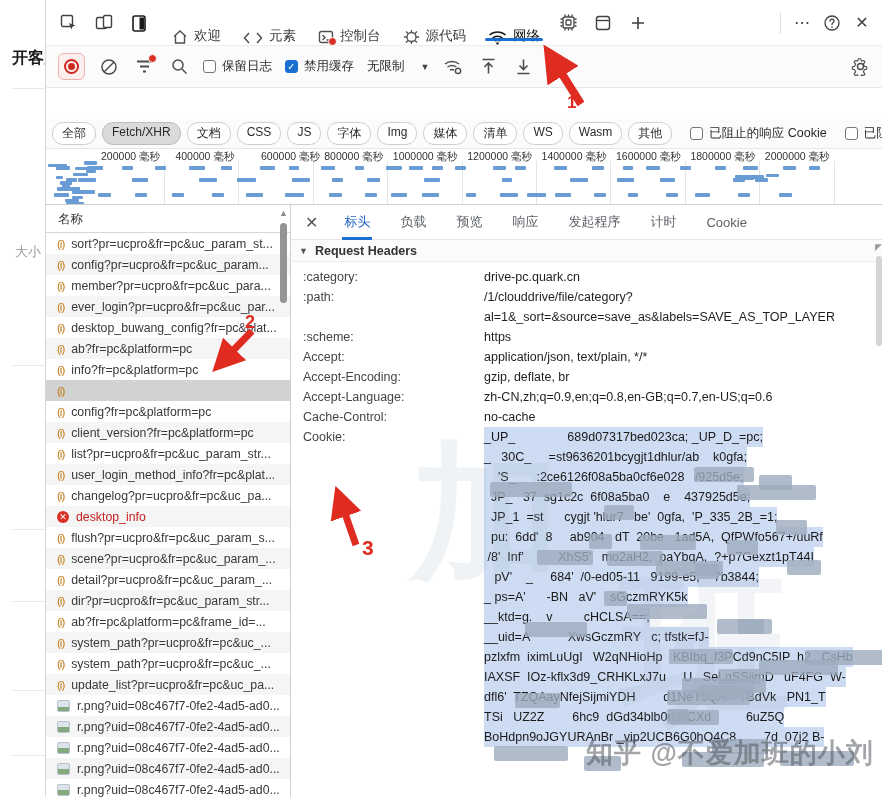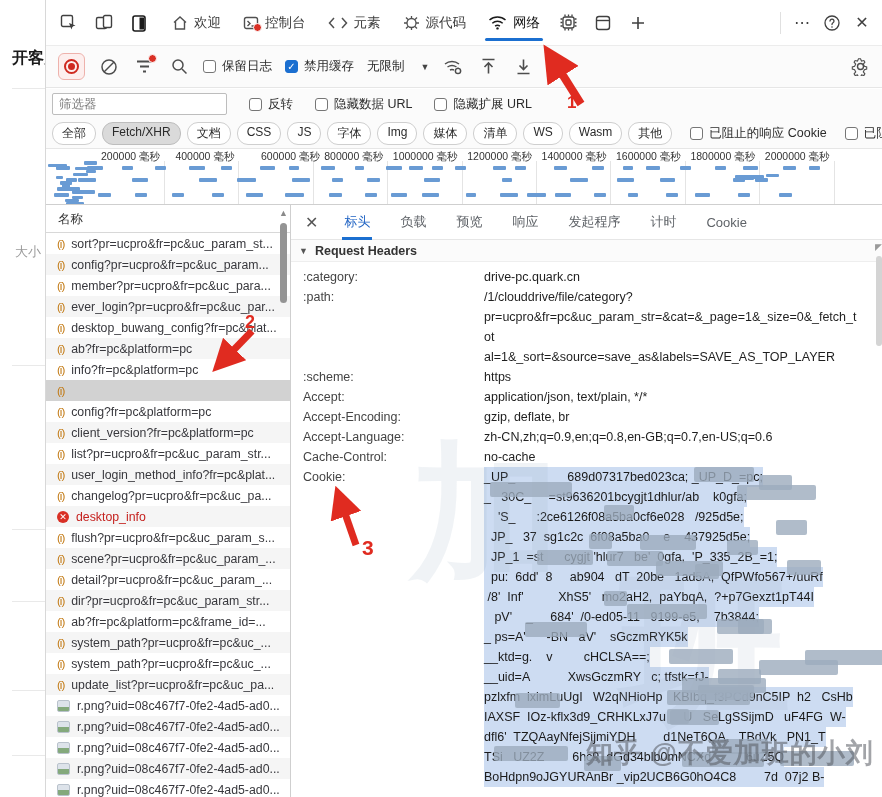--- a/index.html
+++ b/index.html
@@ -12,21 +12,21 @@
   #bgstrip .bigtext { position:absolute; left:0px; top:48px; font-size:16px; font-weight:700; color:#1a1a1a; white-space:nowrap; }
   #bgstrip .graytext { position:absolute; left:3px; top:243px; font-size:13px; color:#999; }
   .bgline { position:absolute; left:0; width:45px; height:1px; background:#e9e9e9; }
 
   
   #dt { position:absolute; left:45px; top:0; width:837px; height:797px; background:#fff; border-left:1px solid #d8d8d8; }
 
   
   #tabbar { position:absolute; left:0; top:0; width:837px; height:45px; background:#fff; display:flex; align-items:center; padding-left:10px; }
   .tbicon { width:26px; height:26px; display:flex; align-items:center; justify-content:center; margin-right:9px; color:#404040; flex:none; }
-  .dt-tab { display:flex; align-items:center; gap:6px; padding:8px 11px; height:45px; position:relative; font-size:13.5px; color:#3c3c3c; flex:none; }
+  .dt-tab { display:flex; align-items:flex-end; gap:6px; padding:0 11px; height:45px; position:relative; font-size:13.5px; color:#3c3c3c; flex:none; }
   .dt-tab .ticon { color:#505050; display:flex; }
   .dt-tab.active { color:#111; }
   .dt-tab.active .underline { position:absolute; left:8px; right:8px; bottom:4px; height:3px; background:#1b6fd0; border-radius:2px; }
   .badge { position:absolute; width:9px; height:9px; border-radius:50%; background:#d93025; border:1.5px solid #fff; }
   .vsep { width:1px; height:22px; background:#e0e0e0; margin:0 6px; flex:none; }
   #tabbar .push { margin-left:auto; }
   .winbtn { width:30px; height:30px; display:flex; align-items:center; justify-content:center; color:#404040; font-size:16px; flex:none; }
 
   
   #toolbar { position:absolute; left:0; top:45px; width:837px; height:43px; background:#fbfbfb; border-top:1px solid #ececec; border-bottom:1px solid #e6e6e6; display:flex; align-items:center; padding-left:12px; gap:13px; }
@@ -140,35 +140,35 @@
           <div class="dt-tab">
             <span class="ticon" style="position:relative">
               <svg width="16" height="16" viewBox="0 0 16 16" fill="none" stroke="#505050" stroke-width="1.4">
                 <path d="M2 7.5 L8 2 L14 7.5 M3.5 6.5 V14 H12.5 V6.5"></path>
               </svg>
             </span>
             <span>欢迎</span>
           </div>
           <div class="dt-tab">
             <span class="ticon" style="position:relative">
+              <svg width="20" height="14" viewBox="0 0 20 14" fill="none" stroke="#505050" stroke-width="1.5">
+                <path d="M6 2 L1.5 7 L6 12 M14 2 L18.5 7 L14 12"></path>
+              </svg>
+            </span>
+            <span>元素</span>
+          </div>
+          <div class="dt-tab">
+            <span class="ticon" style="position:relative">
               <svg width="16" height="16" viewBox="0 0 16 16" fill="none" stroke="#505050" stroke-width="1.4">
                 <rect x="1.5" y="2.5" width="13" height="11" rx="2"></rect>
                 <path d="M4.5 6 L7 8.5 L4.5 11 M8.5 11 H12"></path>
               </svg>
               <span class="badge" style="right:-3px;bottom:-1px"></span>
             </span>
             <span>控制台</span>
-          </div>
-          <div class="dt-tab">
-            <span class="ticon" style="position:relative">
-              <svg width="20" height="14" viewBox="0 0 20 14" fill="none" stroke="#505050" stroke-width="1.5">
-                <path d="M6 2 L1.5 7 L6 12 M14 2 L18.5 7 L14 12"></path>
-              </svg>
-            </span>
-            <span>元素</span>
           </div>
           <div class="dt-tab">
             <span class="ticon" style="position:relative">
               <svg width="17" height="17" viewBox="0 0 17 17" fill="none" stroke="#505050" stroke-width="1.3">
                 <circle cx="8.5" cy="9" r="4.5"></circle>
                 <path d="M8.5 4.5 V2 M8.5 13.5 V16 M4 9 H1 M13 9 H16 M5 5.5 L3 3.5 M12 5.5 L14 3.5 M5 12.5 L3 14.5 M12 12.5 L14 14.5"></path>
               </svg>
             </span>
             <span>源代码</span>
           </div>
@@ -267,35 +267,20 @@
           </svg>
       </div>
       <div class="push toolicon">
         <svg width="19" height="19" viewBox="0 0 19 19" fill="none" stroke="#4d4d4d" stroke-width="1.4">
             <circle cx="9.5" cy="9.5" r="3"></circle>
             <path d="M9.5 1.8l1 2.2 2.4-.5 1 1.7-1.6 1.9 1.1 2.2 2.3.7v2l-2.3.7-1.1 2.2 1.6 1.9-1 1.7-2.4-.5-1 2.2h-2l-1-2.2-2.4.5-1-1.7 1.6-1.9-1.1-2.2-2.3-.7v-2l2.3-.7 1.1-2.2-1.6-1.9 1-1.7 2.4.5 1-2.2z" stroke-width="1.1"></path>
           </svg>
       </div>
     </div>
 
-    <div id="filterrow">
-      <input id="filterinput" placeholder="筛选器" style="">
-      <div class="cklabel">
-        <span class="cb"></span>
-        <span>反转</span>
-      </div>
-      <div class="cklabel">
-        <span class="cb"></span>
-        <span>隐藏数据 URL</span>
-      </div>
-      <div class="cklabel">
-        <span class="cb"></span>
-        <span>隐藏扩展 URL</span>
-      </div>
-    </div>
 
     <div id="chiprow">
       <div id="chips" style="display:flex;gap:6px;">
           <div class="chip">全部</div>
           <div class="chip sel">Fetch/XHR</div>
           <div class="chip">文档</div>
           <div class="chip">CSS</div>
           <div class="chip">JS</div>
           <div class="chip">字体</div>
           <div class="chip">Img</div>
@@ -569,21 +554,21 @@
         </div>
         <div id="hrows">
             <div class="hrow">
               <div class="hkey">:category:</div>
               <div class="hval"><div>drive-pc.quark.cn</div></div>
             </div>
             <div class="hrow">
             </div>
             <div class="hrow">
               <div class="hkey">:path:</div>
-              <div class="hval"><div>/1/clouddrive/file/category?</div><div>pr=ucpro&amp;fr=pc&amp;uc_param_str=&amp;cat=&amp;_page=1&amp;_size=0&amp;_fetch_tot</div><div>al=1&amp;_sort=&amp;source=save_as&amp;labels=SAVE_AS_TOP_LAYER</div></div>
+              <div class="hval"><div>/1/clouddrive/file/category?</div><div>al=1&amp;_sort=&amp;source=save_as&amp;labels=SAVE_AS_TOP_LAYER</div></div>
             </div>
             <div class="hrow">
               <div class="hkey">:scheme:</div>
               <div class="hval"><div>https</div></div>
             </div>
             <div class="hrow">
               <div class="hkey">Accept:</div>
               <div class="hval"><div>application/json, text/plain, */*</div></div>
             </div>
             <div class="hrow">

